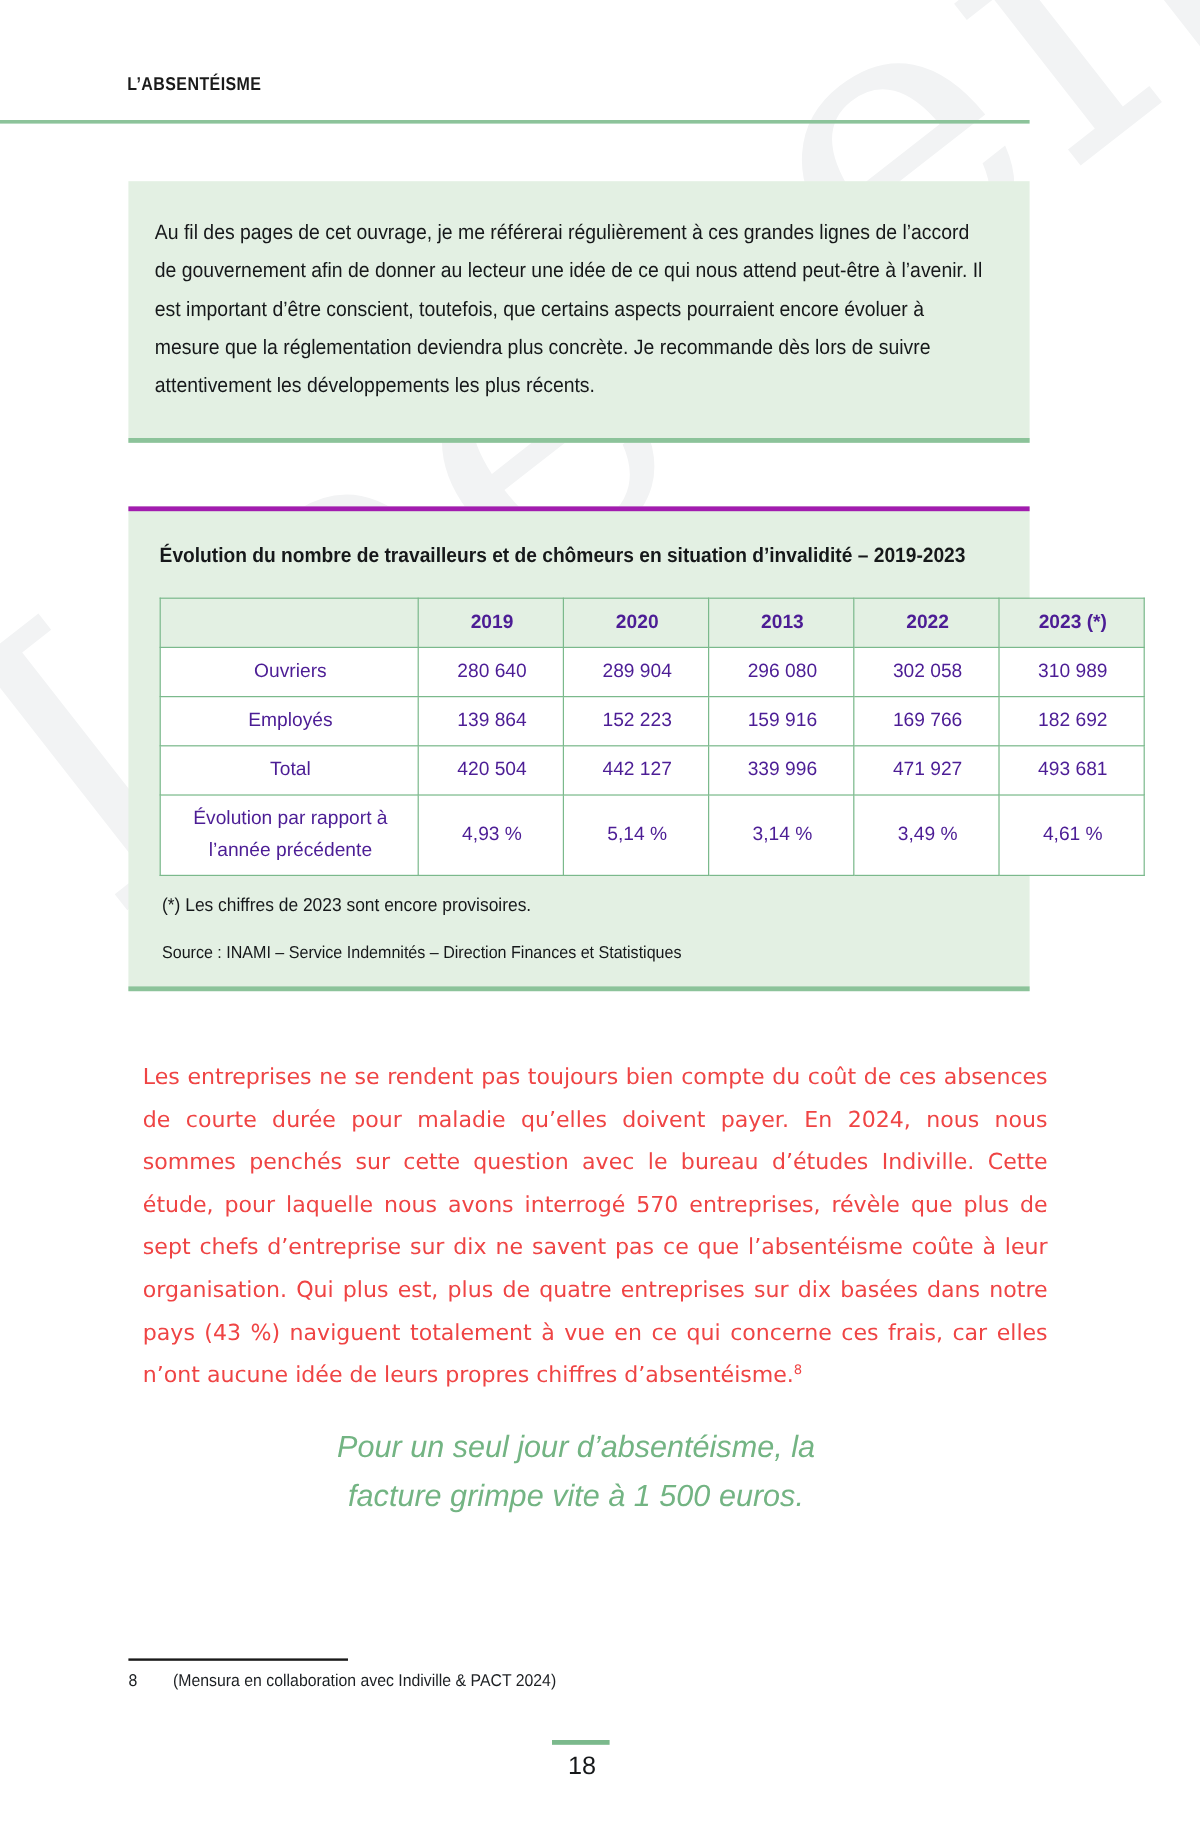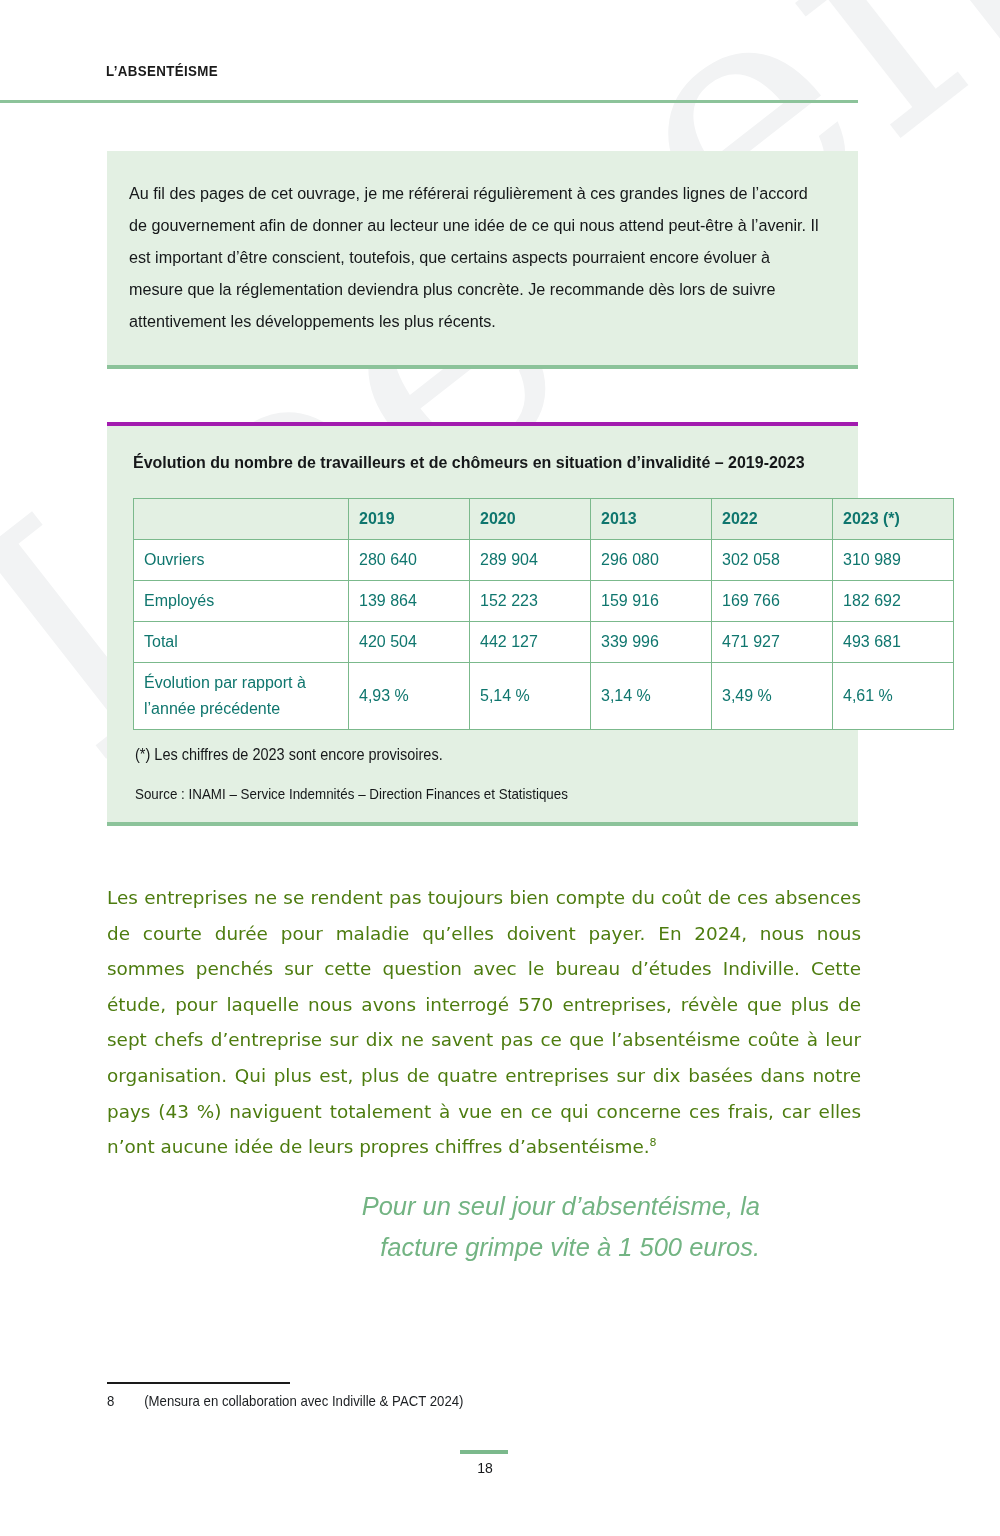--- a/index.html
+++ b/index.html
@@ -115,22 +115,22 @@
   table.data {
     border-collapse: collapse;
     width: 708px;
     table-layout: fixed;
     background: transparent;
   }
   table.data th, table.data td {
     border: 1.4px solid #7bb98c;
     font-family: "Liberation Sans Narrow", "Liberation Sans", sans-serif;
     font-size: 16px;
-    color: #0f766e;
-    text-align: left;
+    color: #4c1d95;
+    text-align: center;
     padding: 7px 8px 7px 10px;
     vertical-align: middle;
     line-height: 26px;
   }
   table.data th {
     background: #e3f0e3;
     font-weight: 700;
   }
   table.data td {
     background: #ffffff;
@@ -155,44 +155,44 @@
     font-family: "Liberation Sans Narrow", "Liberation Sans", sans-serif;
     font-size: 14.4px;
     color: #16181a;
     transform: scaleX(0.93);
     transform-origin: left top;
   }
 
   
   .body-text {
     position: absolute;
-    left: 107px;
+    left: 119px;
     top: 880px;
     width: 754px;
     margin: 0;
     font-family: "DejaVu Sans", sans-serif;
     font-size: 18.4px;
     line-height: 35.6px;
-    color: #4d7c0f;
+    color: #ef4444;
     text-align: justify;
     z-index: 2;
   }
   .body-text sup {
     font-size: 11px;
     vertical-align: super;
     line-height: 0;
   }
 
   
   .pullquote {
     position: absolute;
     left: 200px;
     top: 1186px;
     width: 560px;
-    text-align: right;
+    text-align: center;
     font-family: "Liberation Sans Narrow", "Liberation Sans", sans-serif;
     font-style: italic;
     font-size: 25.5px;
     line-height: 41px;
     color: #73b483;
     z-index: 2;
   }
   .pullquote span { display: block; }
 
   
@@ -232,21 +232,21 @@
     background: #7bb98c;
     z-index: 2;
   }
   .page-number {
     position: absolute;
     left: 440px;
     top: 1460px;
     width: 90px;
     text-align: center;
     font-family: "Liberation Sans Narrow", "Liberation Sans", sans-serif;
-    font-size: 14px;
+    font-size: 21px;
     color: #16181a;
     z-index: 2;
   }
 </style>
 </head>
 <body>
 
 <div class="page">
 
   <div class="watermark">

